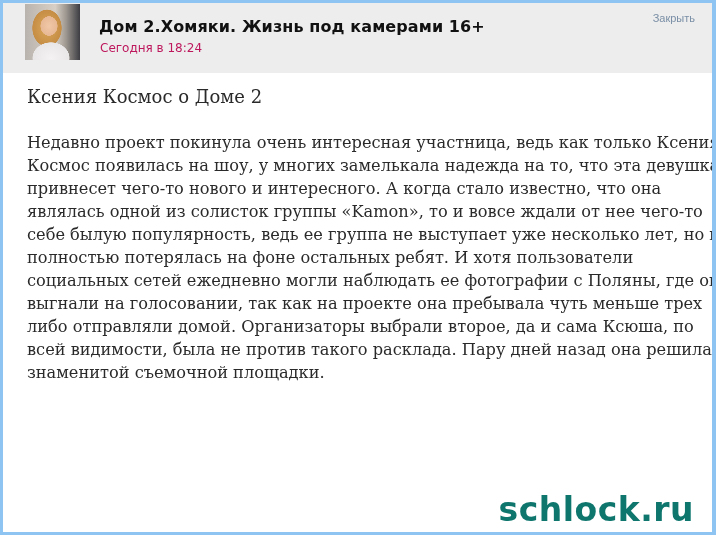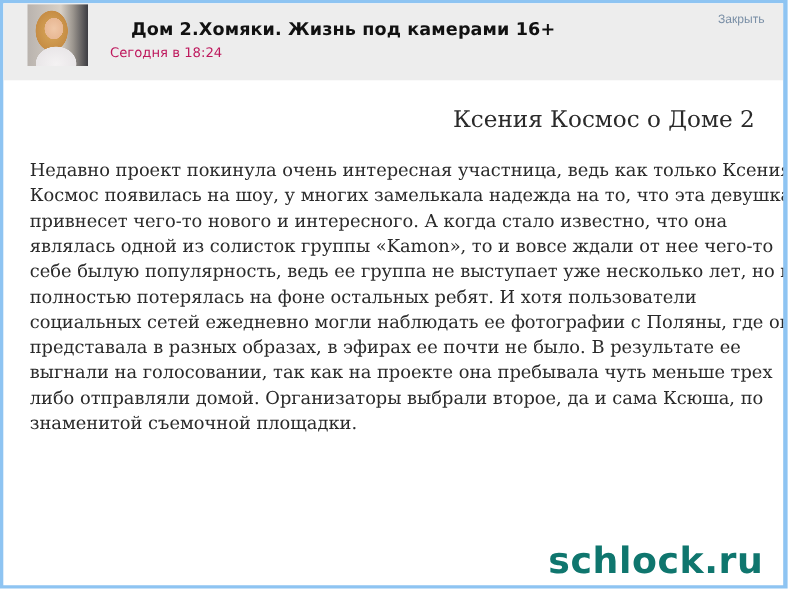--- a/index.html
+++ b/index.html
@@ -46,21 +46,20 @@
     .title {
       position: absolute;
       left: 96px;
       top: 14px;
       font-family: "DejaVu Sans", sans-serif;
       font-weight: bold;
       font-size: 16px;
       color: #111111;
       white-space: nowrap;
       letter-spacing: 0.1px;
-      margin-left: 20px;
     }
     .timestamp {
       position: absolute;
       left: 97px;
       top: 38px;
       font-family: "DejaVu Sans", sans-serif;
       font-size: 12px;
       color: #be185d;
       white-space: nowrap;
     }
@@ -78,26 +77,25 @@
       position: absolute;
       left: 24px;
       top: 82px;
       right: 14px;
       font-family: "DejaVu Serif", serif;
       font-size: 16.2px;
       line-height: 23px;
       color: #2a2a2a;
     }
     .post-heading {
-      margin: 12px;
+      margin: 0;
       font-weight: normal;
-      font-size: 21px;
+      font-size: 18px;
       line-height: 23px;
       height: 23px;
-      text-align: right;
     }
     .post-body {
       margin: 23px 0 0 0;
       padding-top: 0;
     }
     .post-body .line {
       display: block;
       white-space: nowrap;
       height: 23px;
     }
@@ -128,21 +126,21 @@
   <div class="content">
     <h1 class="post-heading">Ксения Космос о Доме 2</h1>
     <div class="post-body">
       <span class="line">Недавно проект покинула очень интересная участница, ведь как только Ксения</span>
       <span class="line">Космос появилась на шоу, у многих замелькала надежда на то, что эта девушка</span>
       <span class="line">привнесет чего-то нового и интересного. А когда стало известно, что она</span>
       <span class="line">являлась одной из солисток группы «Kamon», то и вовсе ждали от нее чего-то</span>
       <span class="line">себе былую популярность, ведь ее группа не выступает уже несколько лет, но и</span>
       <span class="line">полностью потерялась на фоне остальных ребят. И хотя пользователи</span>
       <span class="line">социальных сетей ежедневно могли наблюдать ее фотографии с Поляны, где она</span>
-      <span class="line">представала в разных образах, в эфирах ее почти не было. В результате ее</span>
       <span class="line">выгнали на голосовании, так как на проекте она пребывала чуть меньше трех</span>
       <span class="line">либо отправляли домой. Организаторы выбрали второе, да и сама Ксюша, по</span>
+      <span class="line">всей видимости, была не против такого расклада. Пару дней назад она решила</span>
       <span class="line">знаменитой съемочной площадки.</span>
     </div>
   </div>
 
   <div class="watermark">schlock.ru</div>
 </div>
 
 </body></html>

